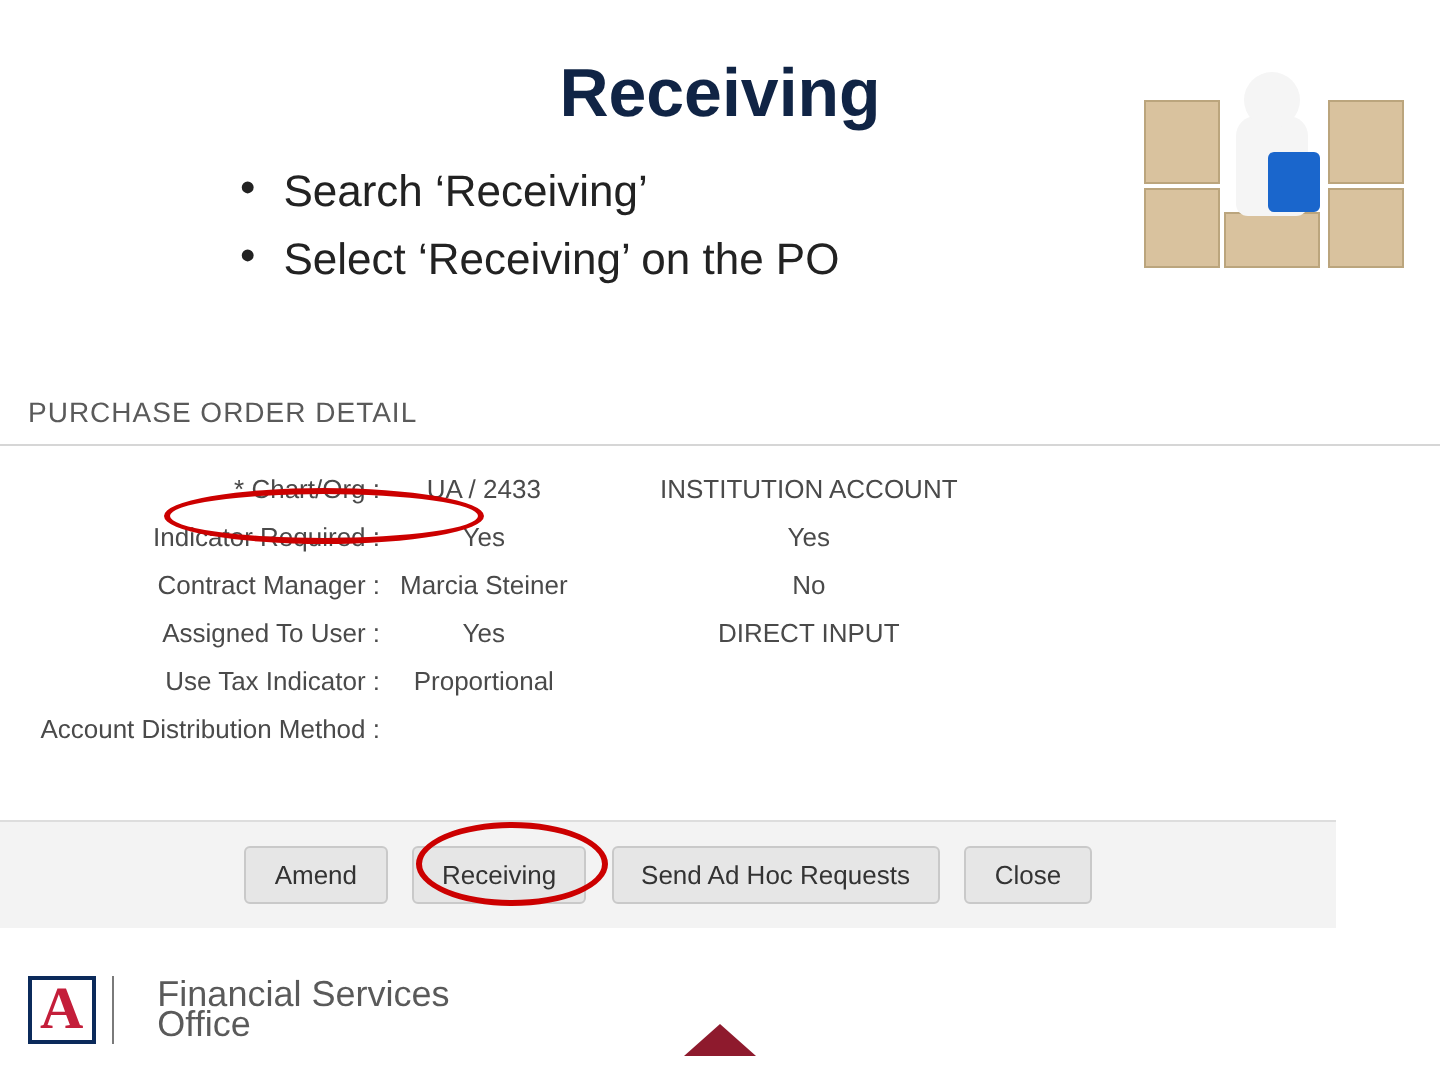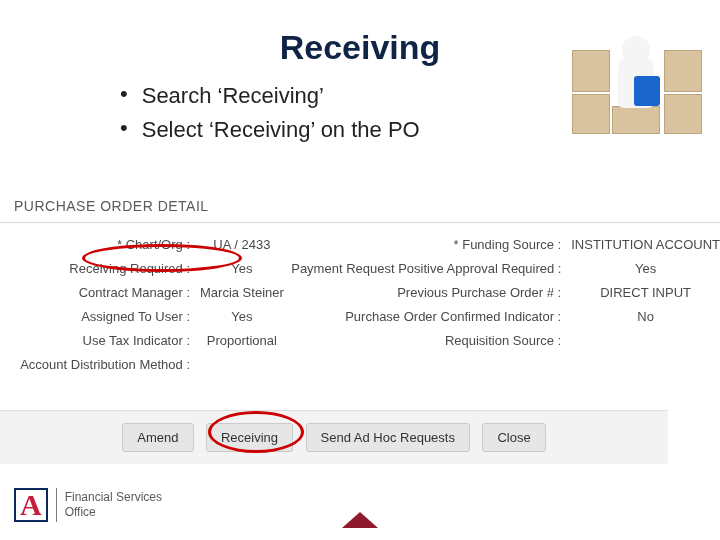--- a/index.html
+++ b/index.html
@@ -164,22 +164,23 @@
     border: 2px solid #0b2a5b;
     background: #fff;
   }
   .ua-rule {
     width: 1px; height: 34px;
     background: #7a7a7a;
     margin: 0 8px;
   }
   .fso {
     color: #5a5a5a;
-    font-size: 12px;
+    font-size: 18px;
     line-height: 15px;
+    margin-left: 14px;
   }
 
   .tri {
     position: absolute;
     left: 342px;
     bottom: 12px;
     width: 0; height: 0;
     border-left: 18px solid transparent;
     border-right: 18px solid transparent;
     border-bottom: 16px solid #8E1A2D;
@@ -212,49 +213,42 @@
   <div class="clipboard"></div>
 </div>
 
 <div class="screenshot">
   <div class="panel-title">PURCHASE ORDER DETAIL</div>
   <hr class="panel-rule">
   <div class="form-cols">
     <div class="col col-left">
       <div class="lbls">
         <div>* Chart/Org :</div>
-        <div>Receiving Required :</div>
+        <div>Indicator Required :</div>
         <div>Contract Manager :</div>
         <div>Assigned To User :</div>
         <div>Use Tax Indicator :</div>
         <div>Account Distribution Method :</div>
       </div>
       <div class="vals">
         <div>UA / 2433</div>
         <div>Yes</div>
         <div>Marcia Steiner</div>
         <div></div>
         <div>Yes</div>
         <div>Proportional</div>
       </div>
     </div>
     <div class="col col-right">
-      <div class="lbls">
-        <div>* Funding Source :</div>
-        <div>Payment Request Positive Approval Required :</div>
-        <div>Previous Purchase Order # :</div>
-        <div>Purchase Order Confirmed Indicator :</div>
-        <div>Requisition Source :</div>
-      </div>
       <div class="vals">
         <div>INSTITUTION ACCOUNT</div>
         <div>Yes</div>
         <div></div>
+        <div>No</div>
         <div>DIRECT INPUT</div>
-        <div>No</div>
       </div>
     </div>
   </div>
   <div class="ellipse-highlight ellipse1"></div>
 </div>
 
 <div class="action-bar">
   <button class="btn">Amend</button>
   <button class="btn">Receiving</button>
   <button class="btn">Send Ad Hoc Requests</button>

